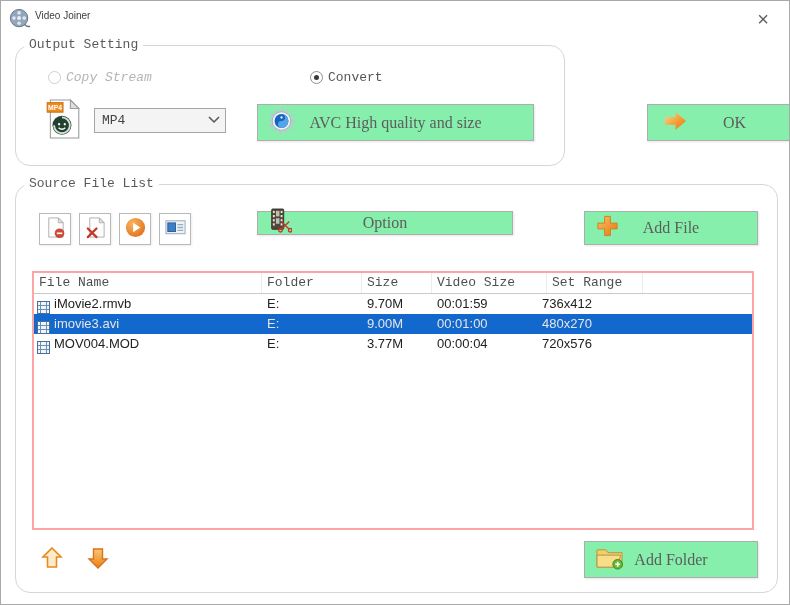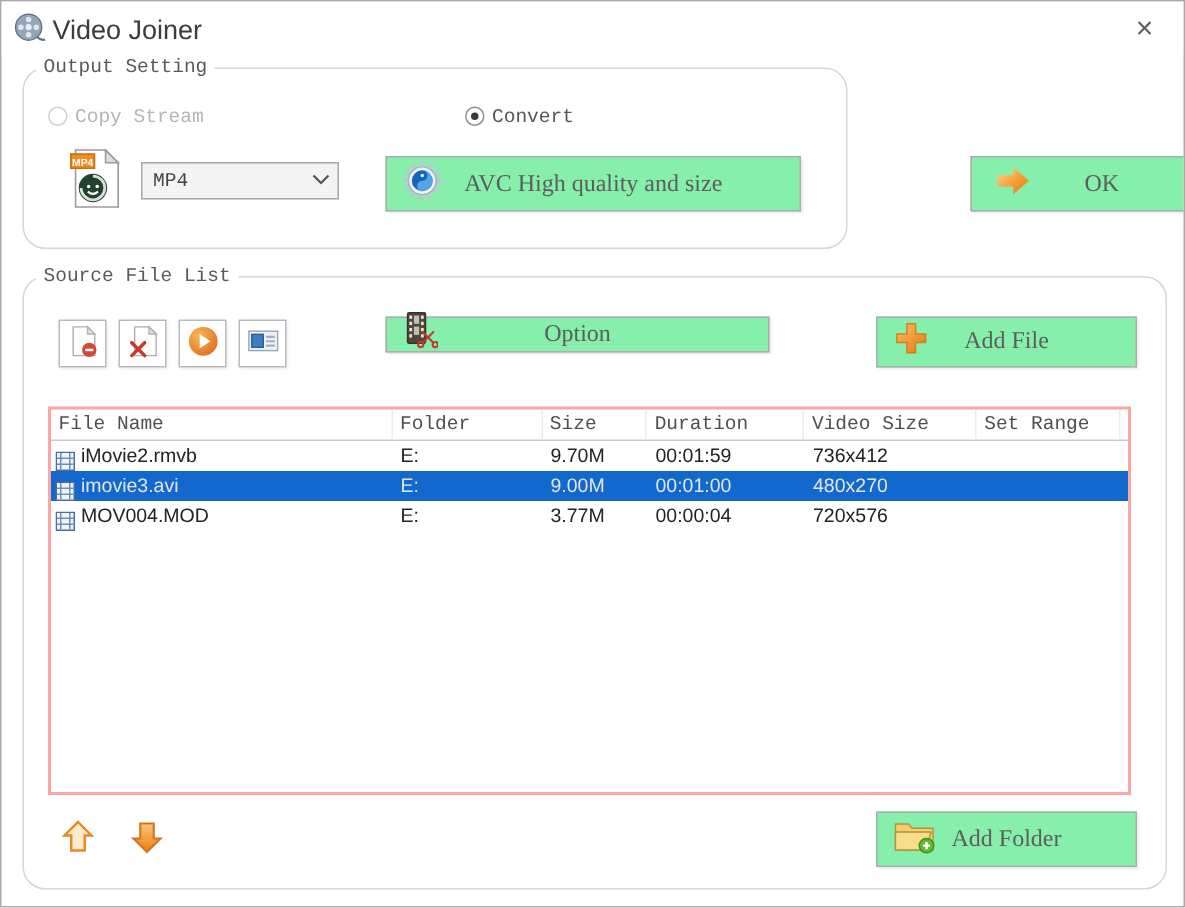--- a/index.html
+++ b/index.html
@@ -6,21 +6,21 @@
   .window{
     position:relative;width:790px;height:605px;background:#ffffff;
     border:1px solid #a9a9a9;box-sizing:border-box;overflow:hidden;
     font-family:"Liberation Sans","DejaVu Sans",sans-serif;
   }
   .mono{font-family:"Liberation Mono","DejaVu Sans Mono",monospace;}
 
   
   .titlebar{position:absolute;left:0;top:0;width:100%;height:36px;background:#fff;}
   .titlebar .app-icon{position:absolute;left:8px;top:7px;width:22px;height:22px;}
-  .titlebar .title{position:absolute;left:34px;top:9px;font-size:18px;color:#3c3c3c;}
+  .titlebar .title{position:absolute;left:34px;top:9px;font-size:10px;color:#3c3c3c;}
   .close-btn{position:absolute;right:14px;top:6px;width:24px;height:24px;text-align:center;
     line-height:24px;font-size:20px;color:#5f5f5f;cursor:default;}
 
   
   .groupbox{position:absolute;border:1px solid #d6d6d6;border-radius:15px;background:#fff;}
   .groupbox>.glabel{position:absolute;top:-9px;left:8px;background:#fff;padding:0 5px;
     font-size:13px;color:#5a5a5a;}
   #output-group{left:14px;top:44px;width:548px;height:119px;}
   #source-group{left:14px;top:183px;width:761px;height:407px;}
 
@@ -95,21 +95,21 @@
       </svg>
     </span>
     <span class="title">Video Joiner</span>
     <span class="close-btn">×</span>
   </div>
 
   <div class="groupbox" id="output-group">
     <span class="glabel mono">Output Setting</span>
 
     <div class="radio-row">
-      <label class="radio disabled mono" style="left:16px;">
+      <label class="radio disabled mono" style="left:32px;font-style:italic;">
         <span class="dot"></span>
         <span>Copy Stream</span>
       </label>
       <label class="radio checked mono" style="left:294px;">
         <span class="dot"></span>
         <span>Convert</span>
       </label>
     </div>
 
     <span class="mp4-icon">
@@ -251,21 +251,20 @@
         </svg>
       </span>
       <span>Add File</span>
     </button>
 
     <div class="table">
       <div class="thead mono">
         <span class="th c0">File Name</span>
         <span class="th c1">Folder</span>
         <span class="th c2">Size</span>
-        <span class="th c3">Duration</span>
         <span class="th c4">Video Size</span>
         <span class="th c5">Set Range</span>
         <span class="th cfill"></span>
       </div>
       <div>
           <div class="trow">
     <span class="td name c0">
       <svg viewBox="0 0 13 13" width="13" height="13">
         <rect x="0.5" y="0.5" width="12" height="12" fill="#f0f5fa" stroke="#4a6f9b"></rect>
         <path d="M3.5 1 V12 M9.5 1 V12 M1 4.5 H12 M1 8.5 H12" stroke="#6d8fb5" stroke-width="1"></path>

